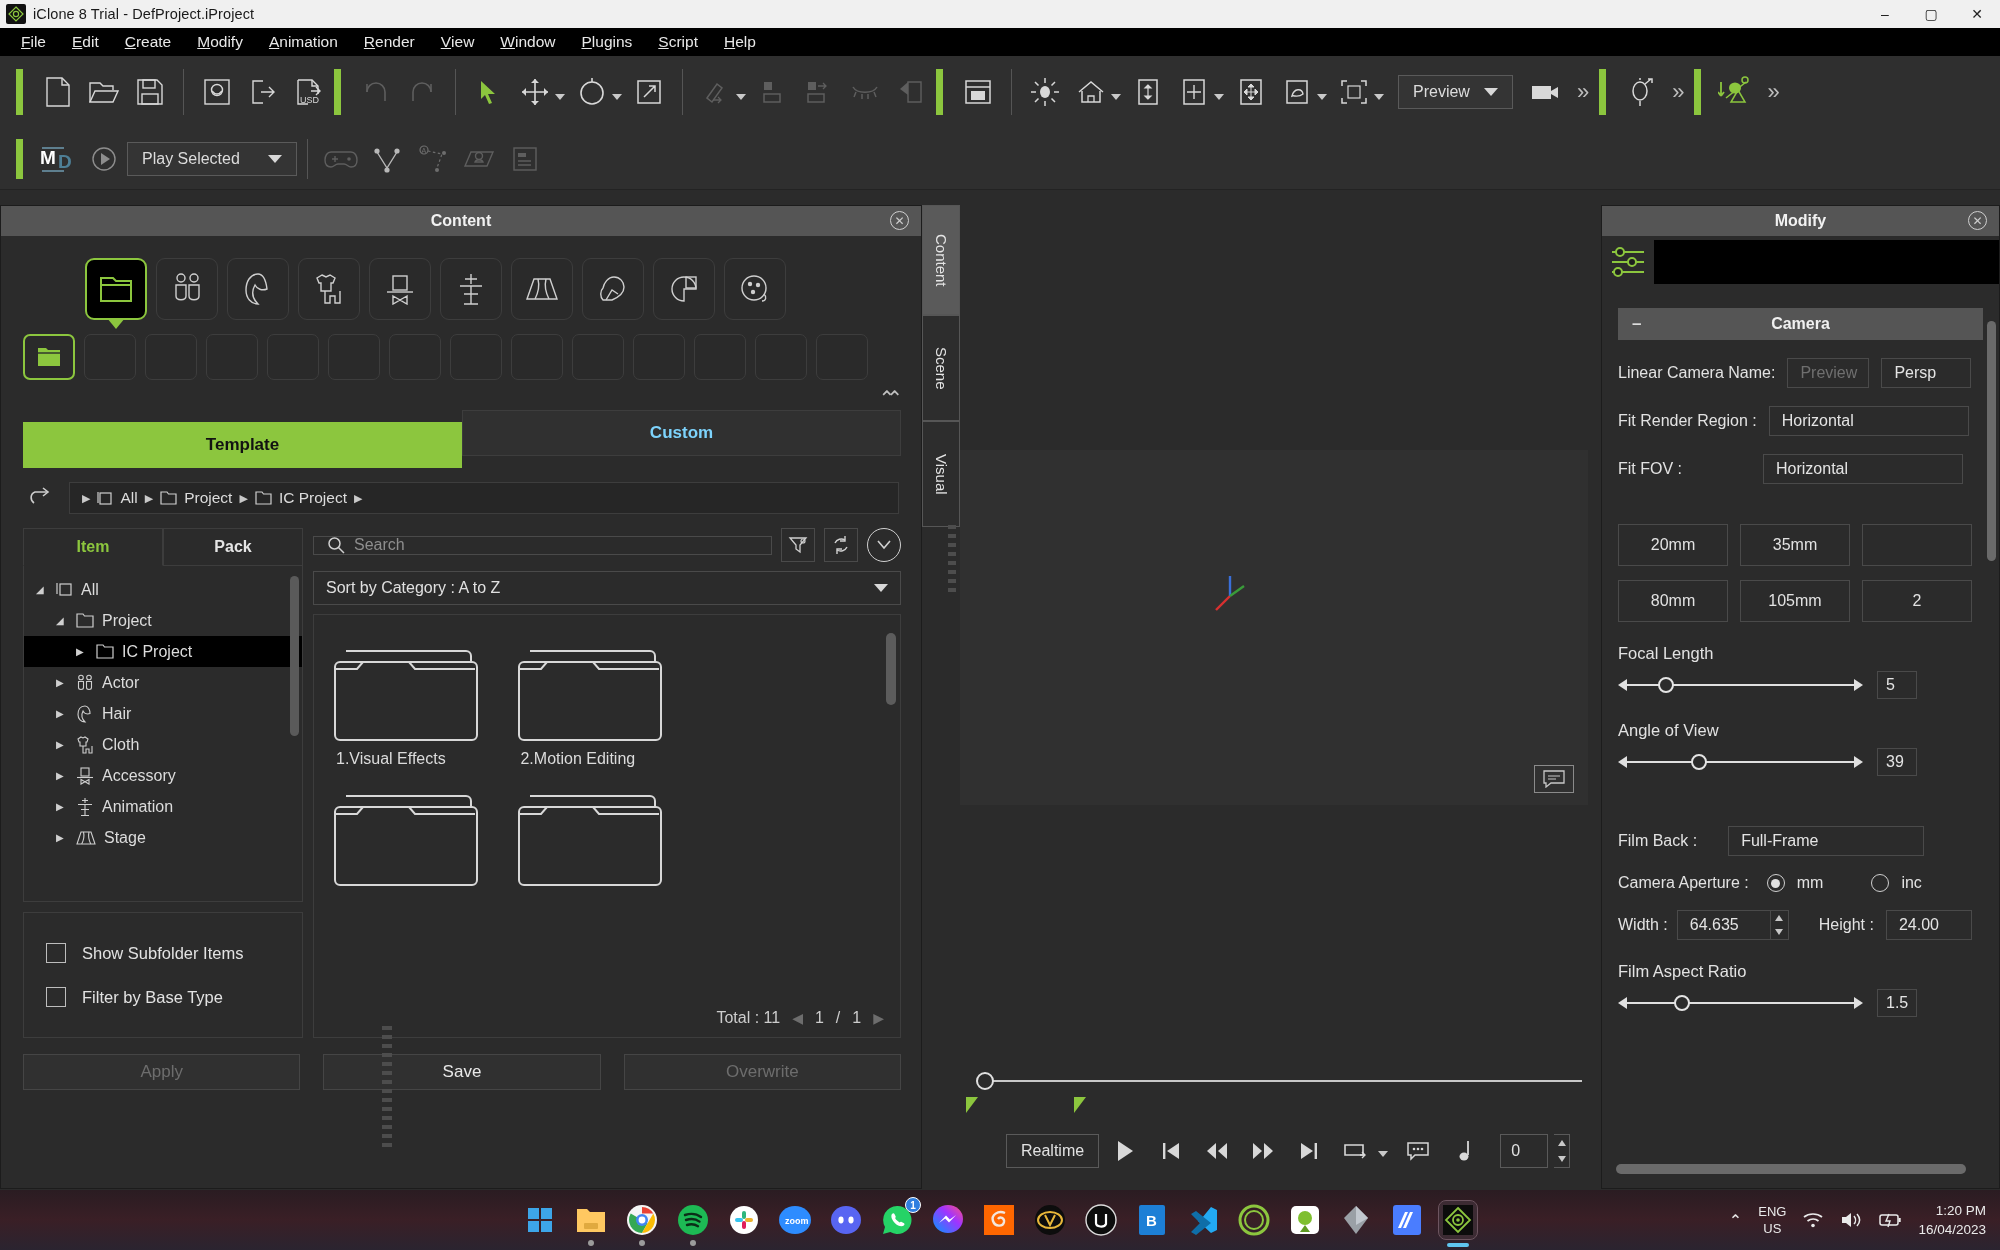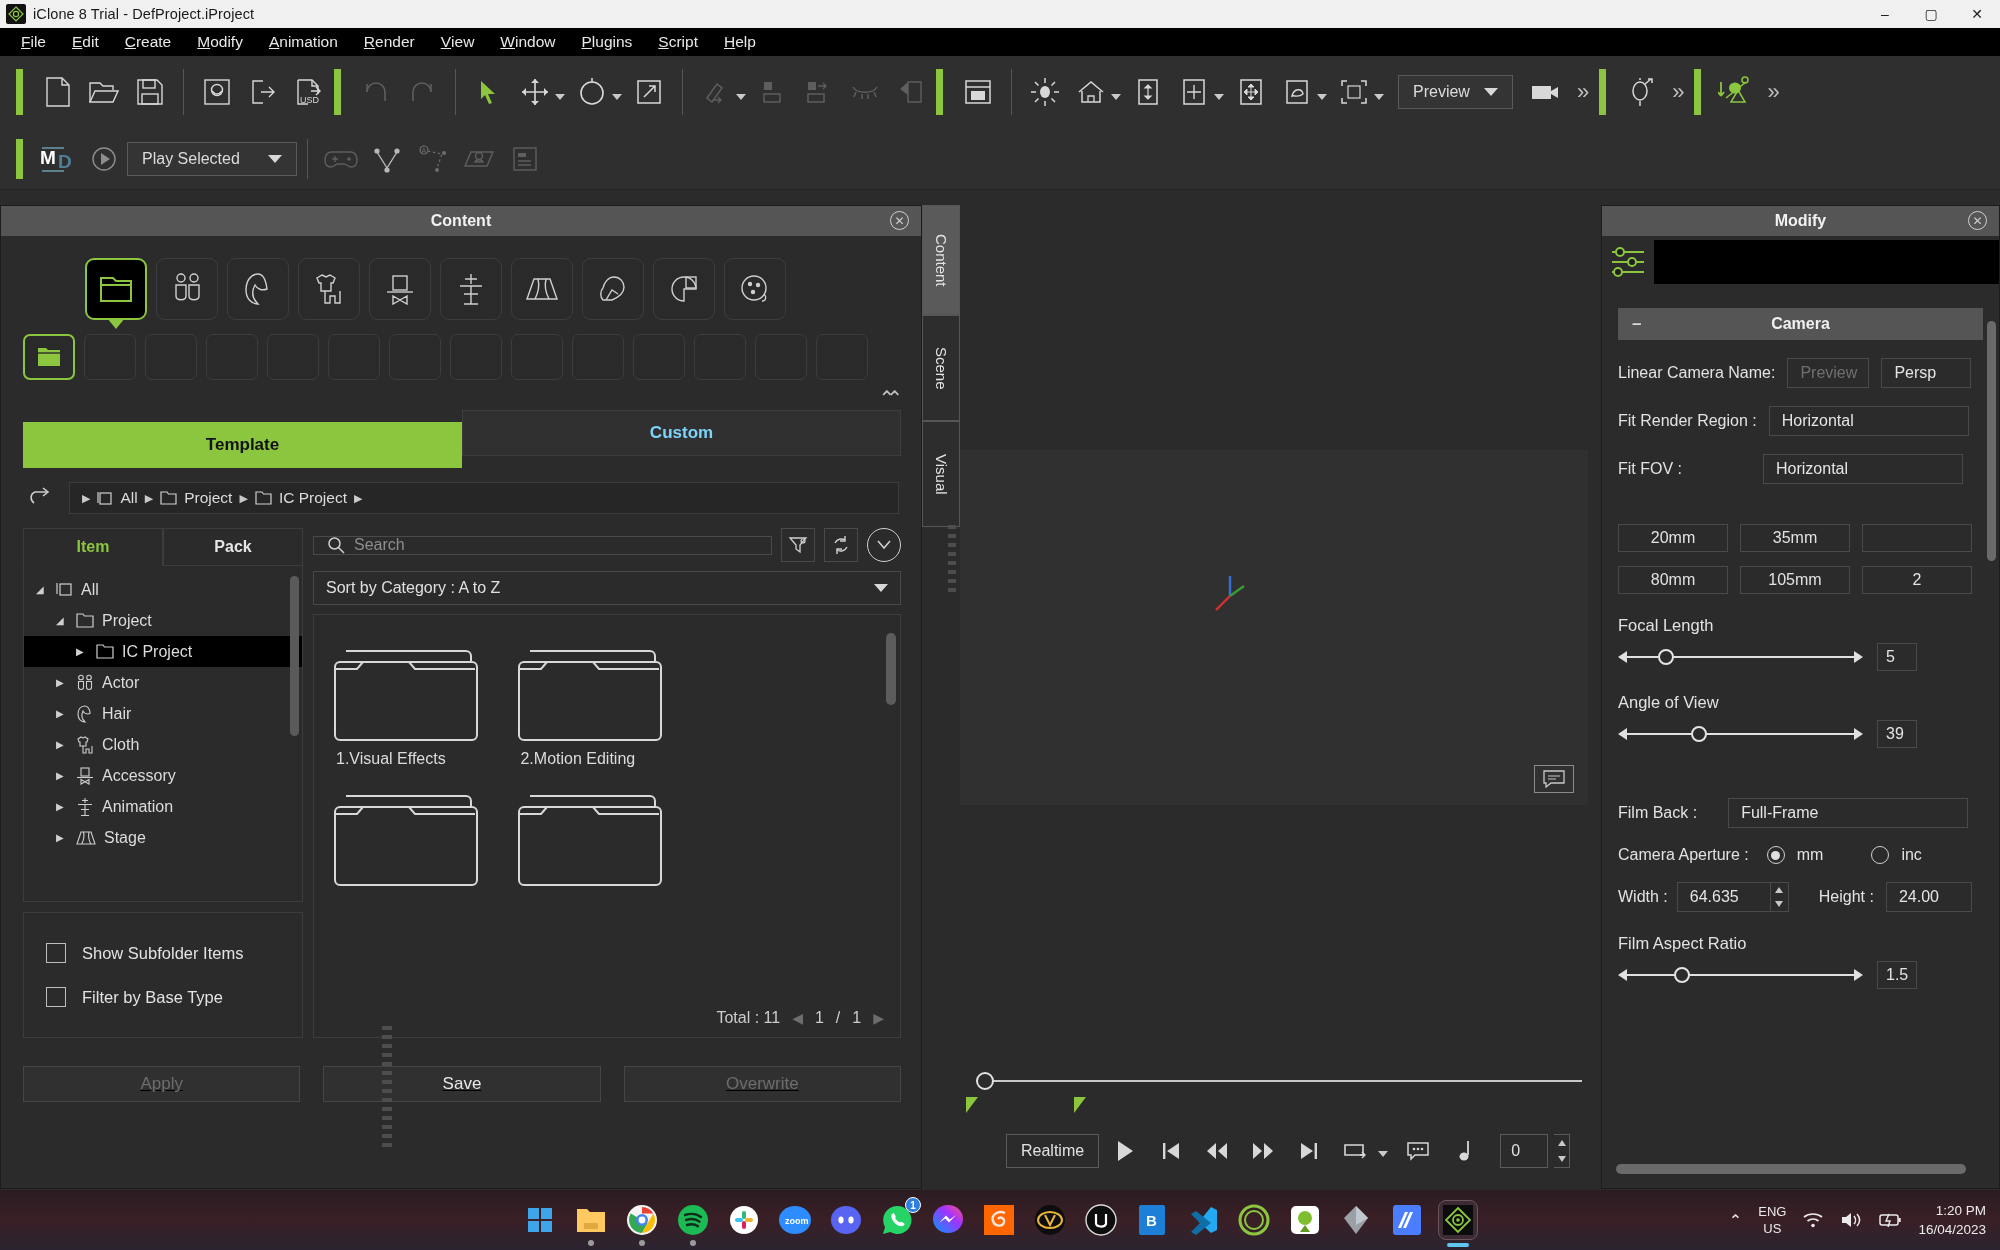--- a/index.html
+++ b/index.html
@@ -137,21 +137,21 @@
   .grid-area { flex:1; border:1px solid #3d3d3d; margin-top:9px; position:relative;
     overflow:hidden; padding:22px 0 0 18px; }
   .gitem { width:160px; display:inline-block; margin-right:20px; vertical-align:top; }
   .gitem .fname { color:#dcdcdc; font-size:16px; margin-top:8px; text-align:left; padding-left:4px;}
   .grid-scroll { position:absolute; right:4px; top:18px; width:10px; height:72px;
     background:#5c5c5c; border-radius:5px;}
   .total-row { position:absolute; right:16px; bottom:10px; display:flex;
     align-items:center; gap:12px; color:#cdcdcd; font-size:16px; }
   .total-row .ar { color:#6d6d6d; font-size:14px; }
 
-  .botbtns { display:flex; gap:23px; margin:28px 20px 0 22px;text-decoration:underline; }
+  .botbtns { display:flex; gap:23px; margin:16px 20px 0 22px; }
   .bbtn { flex:1; height:36px; border:1px solid #454545; background:#303030;
     display:flex;align-items:center;justify-content:center; font-size:17px; }
   .bbtn.on { color:#e8e8e8; }
   .bbtn.off { color:#6d6d6d; }
 
   
   .vdots { position:absolute; left:381px; top:820px; width:10px; height:130px; }
   .vdots div { width:10px; height:4px; background:#4d4d4d; margin-bottom:5px; }
 
   
@@ -202,21 +202,21 @@
   .mod-section { margin:20px 16px 0 16px; height:32px; background:#555; color:#f0f0f0;
     display:flex; align-items:center; justify-content:center; font-size:16px; font-weight:bold;
     position:relative; }
   .mod-section .mn { position:absolute; left:14px; color:#ddd; font-size:17px; }
   .mrow { display:flex; align-items:center; margin:18px 0 0 16px; gap:12px; }
   .mlbl { color:#e2e2e2; font-size:16px; flex:none; }
   .mfield { height:30px; border:1px solid #4a4a4a; background:#2b2b2b; color:#e4e4e4;
     font-size:16px; display:flex; align-items:center; padding-left:12px; }
   .mfield.ghost { color:#6f6f6f; }
   .preset-row { display:flex; gap:12px; margin:14px 0 0 16px; }
-  .preset { width:110px; height:28px; border:1px solid #4a4a4a; color:#e2e2e2;
+  .preset { width:110px; height:42px; border:1px solid #4a4a4a; color:#e2e2e2;
     font-size:16px; display:flex;align-items:center;justify-content:center; flex:none;}
   .sliderlbl { color:#e2e2e2; font-size:16.5px; margin:22px 0 0 16px; }
   .sliderrow { display:flex; align-items:center; margin:8px 0 0 16px; }
   .sl-track { position:relative; width:245px; height:20px; }
   .sl-line { position:absolute; left:8px; top:9px; width:230px; height:2px; background:#e0e0e0;}
   .sl-lar { position:absolute; left:0; top:4px; width:0;height:0;
     border-top:6px solid transparent;border-bottom:6px solid transparent;border-right:9px solid #e0e0e0;}
   .sl-rar { position:absolute; right:0; top:4px; width:0;height:0;
     border-top:6px solid transparent;border-bottom:6px solid transparent;border-left:9px solid #e0e0e0;}
   .sl-knob { position:absolute; top:2px; width:16px;height:16px; border:2px solid #e4e4e4;
@@ -1047,21 +1047,21 @@
         <span class="sl-lar"></span>
         <span class="sl-rar"></span>
         <span class="sl-knob" style="left:73px;"></span>
       </span>
       <span class="sl-val">39</span>
     </div>
 
     <div style="height:32px;"></div>
     <div class="mrow">
       <span class="mlbl">Film Back :</span>
-      <span class="mfield" style="width:240px; margin-left:19px;">Full-Frame</span>
+      <span class="mfield" style="width:196px; margin-left:19px;">Full-Frame</span>
     </div>
 
     <div class="mrow">
       <span class="mlbl">Camera Aperture :</span>
       <span class="radio on" style="margin-left:6px;"></span>
       <span class="mlbl">mm</span>
       <span class="radio" style="margin-left:36px;"></span>
       <span class="mlbl">inc</span>
     </div>
 

